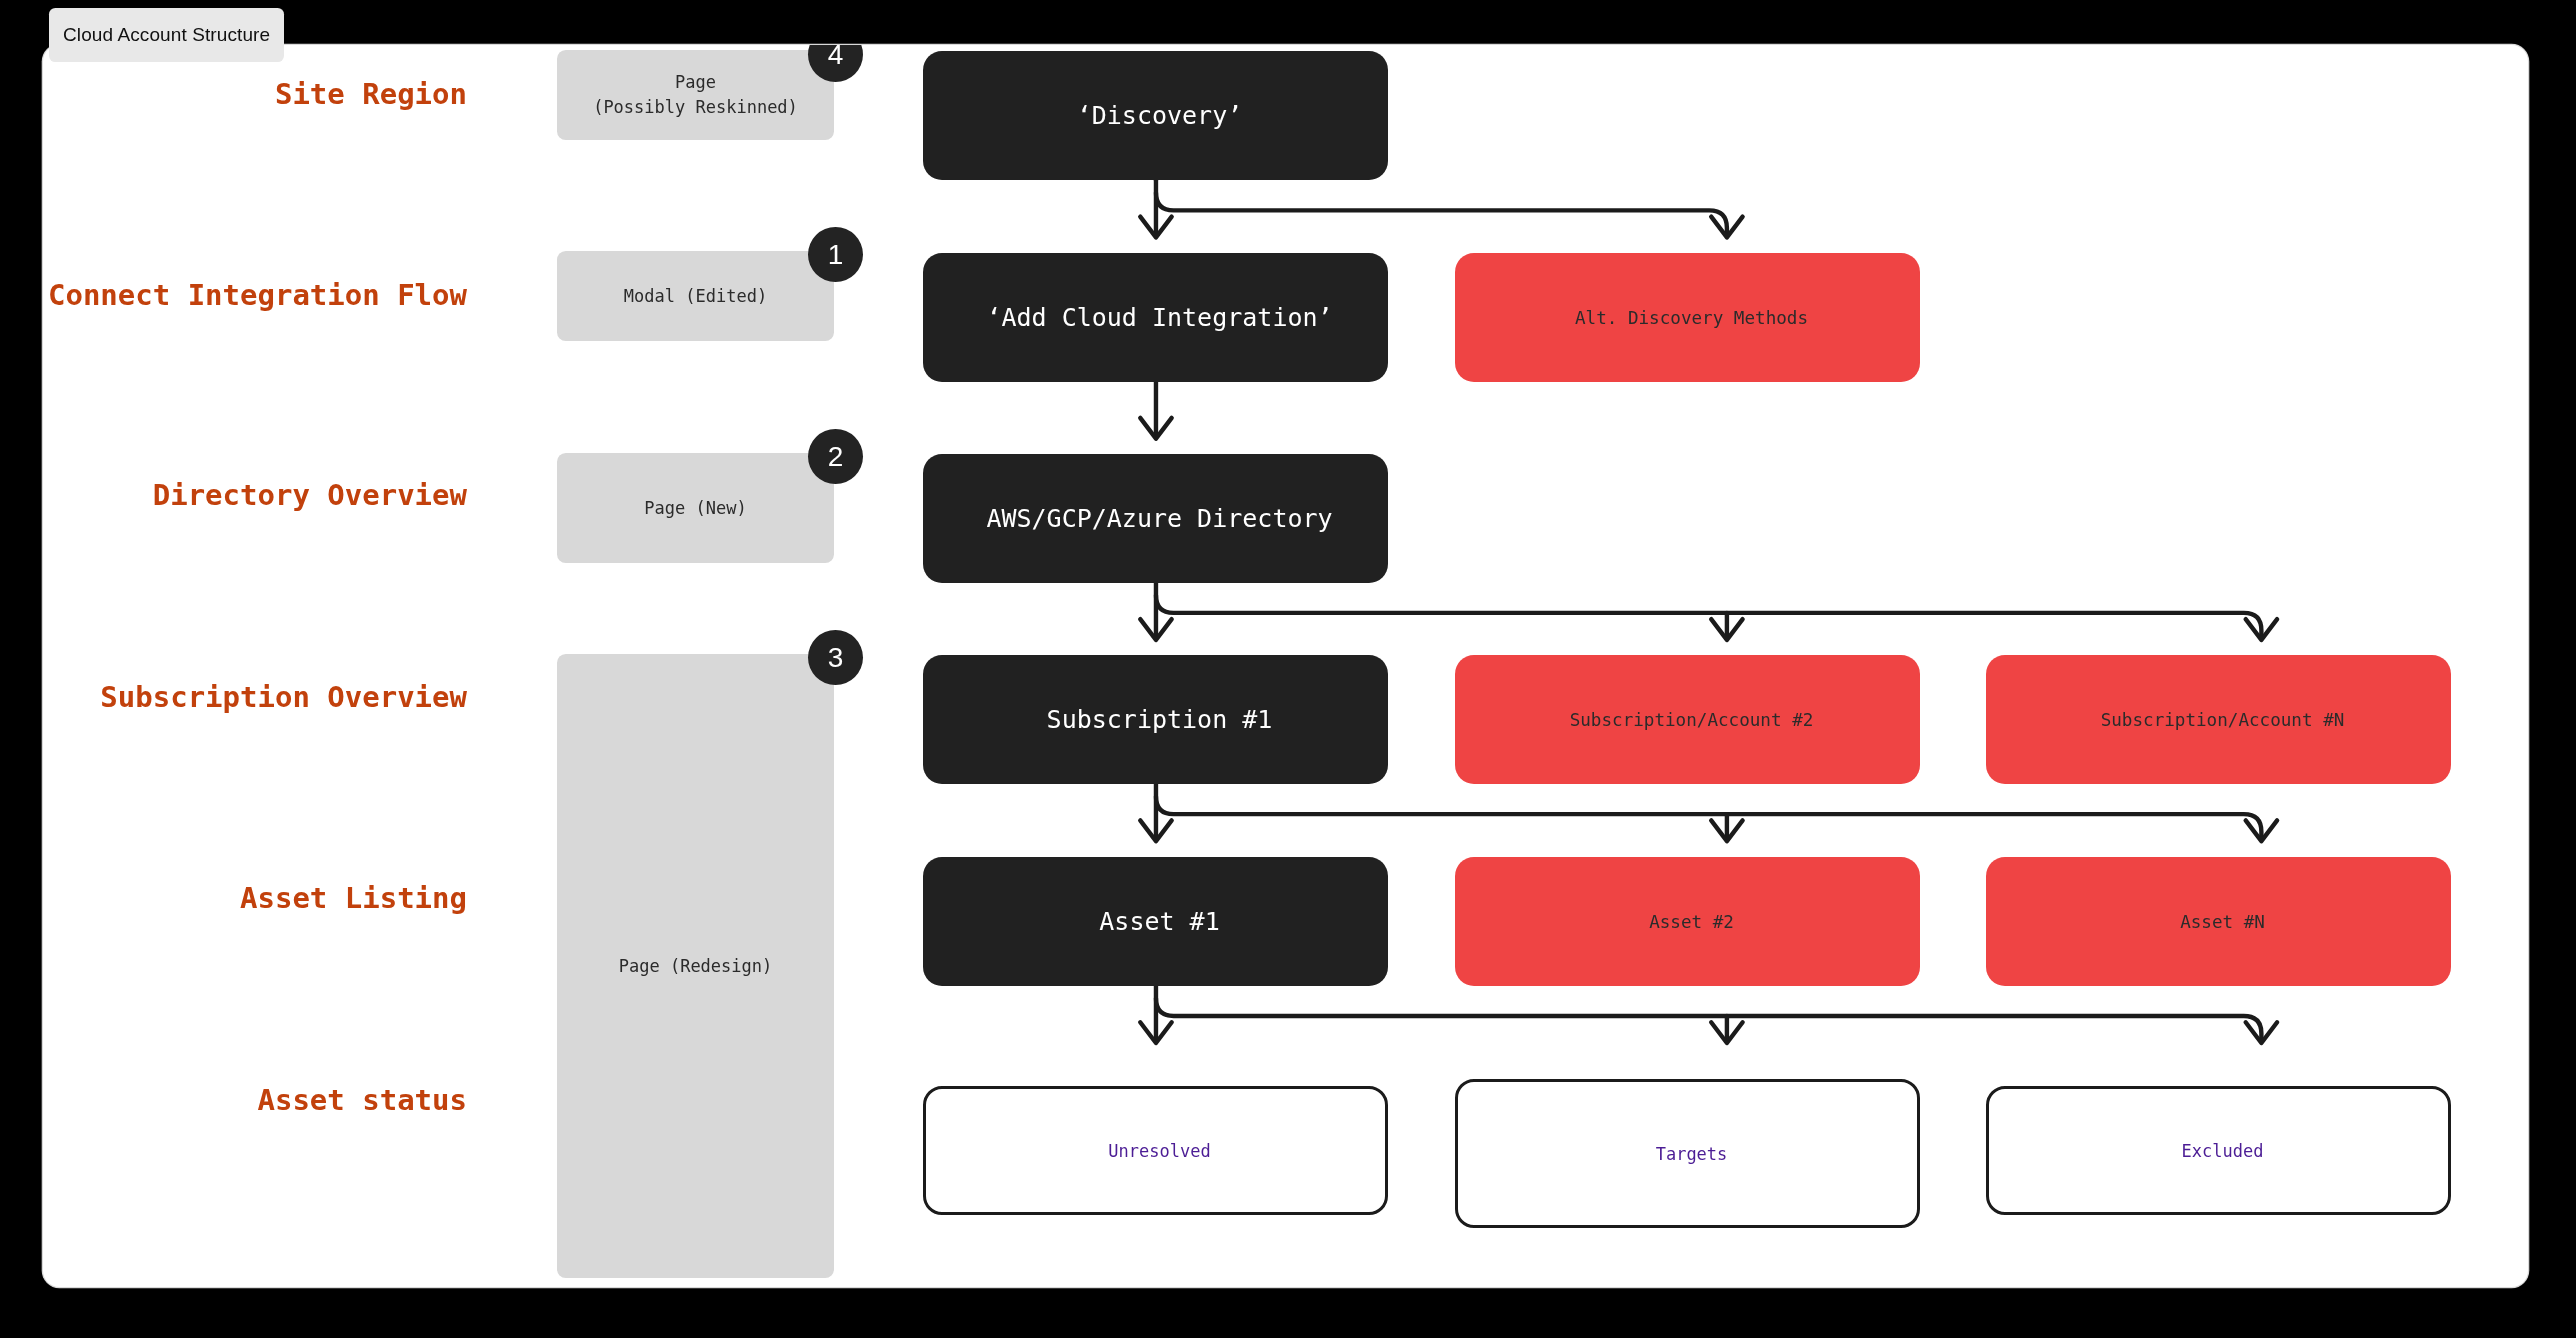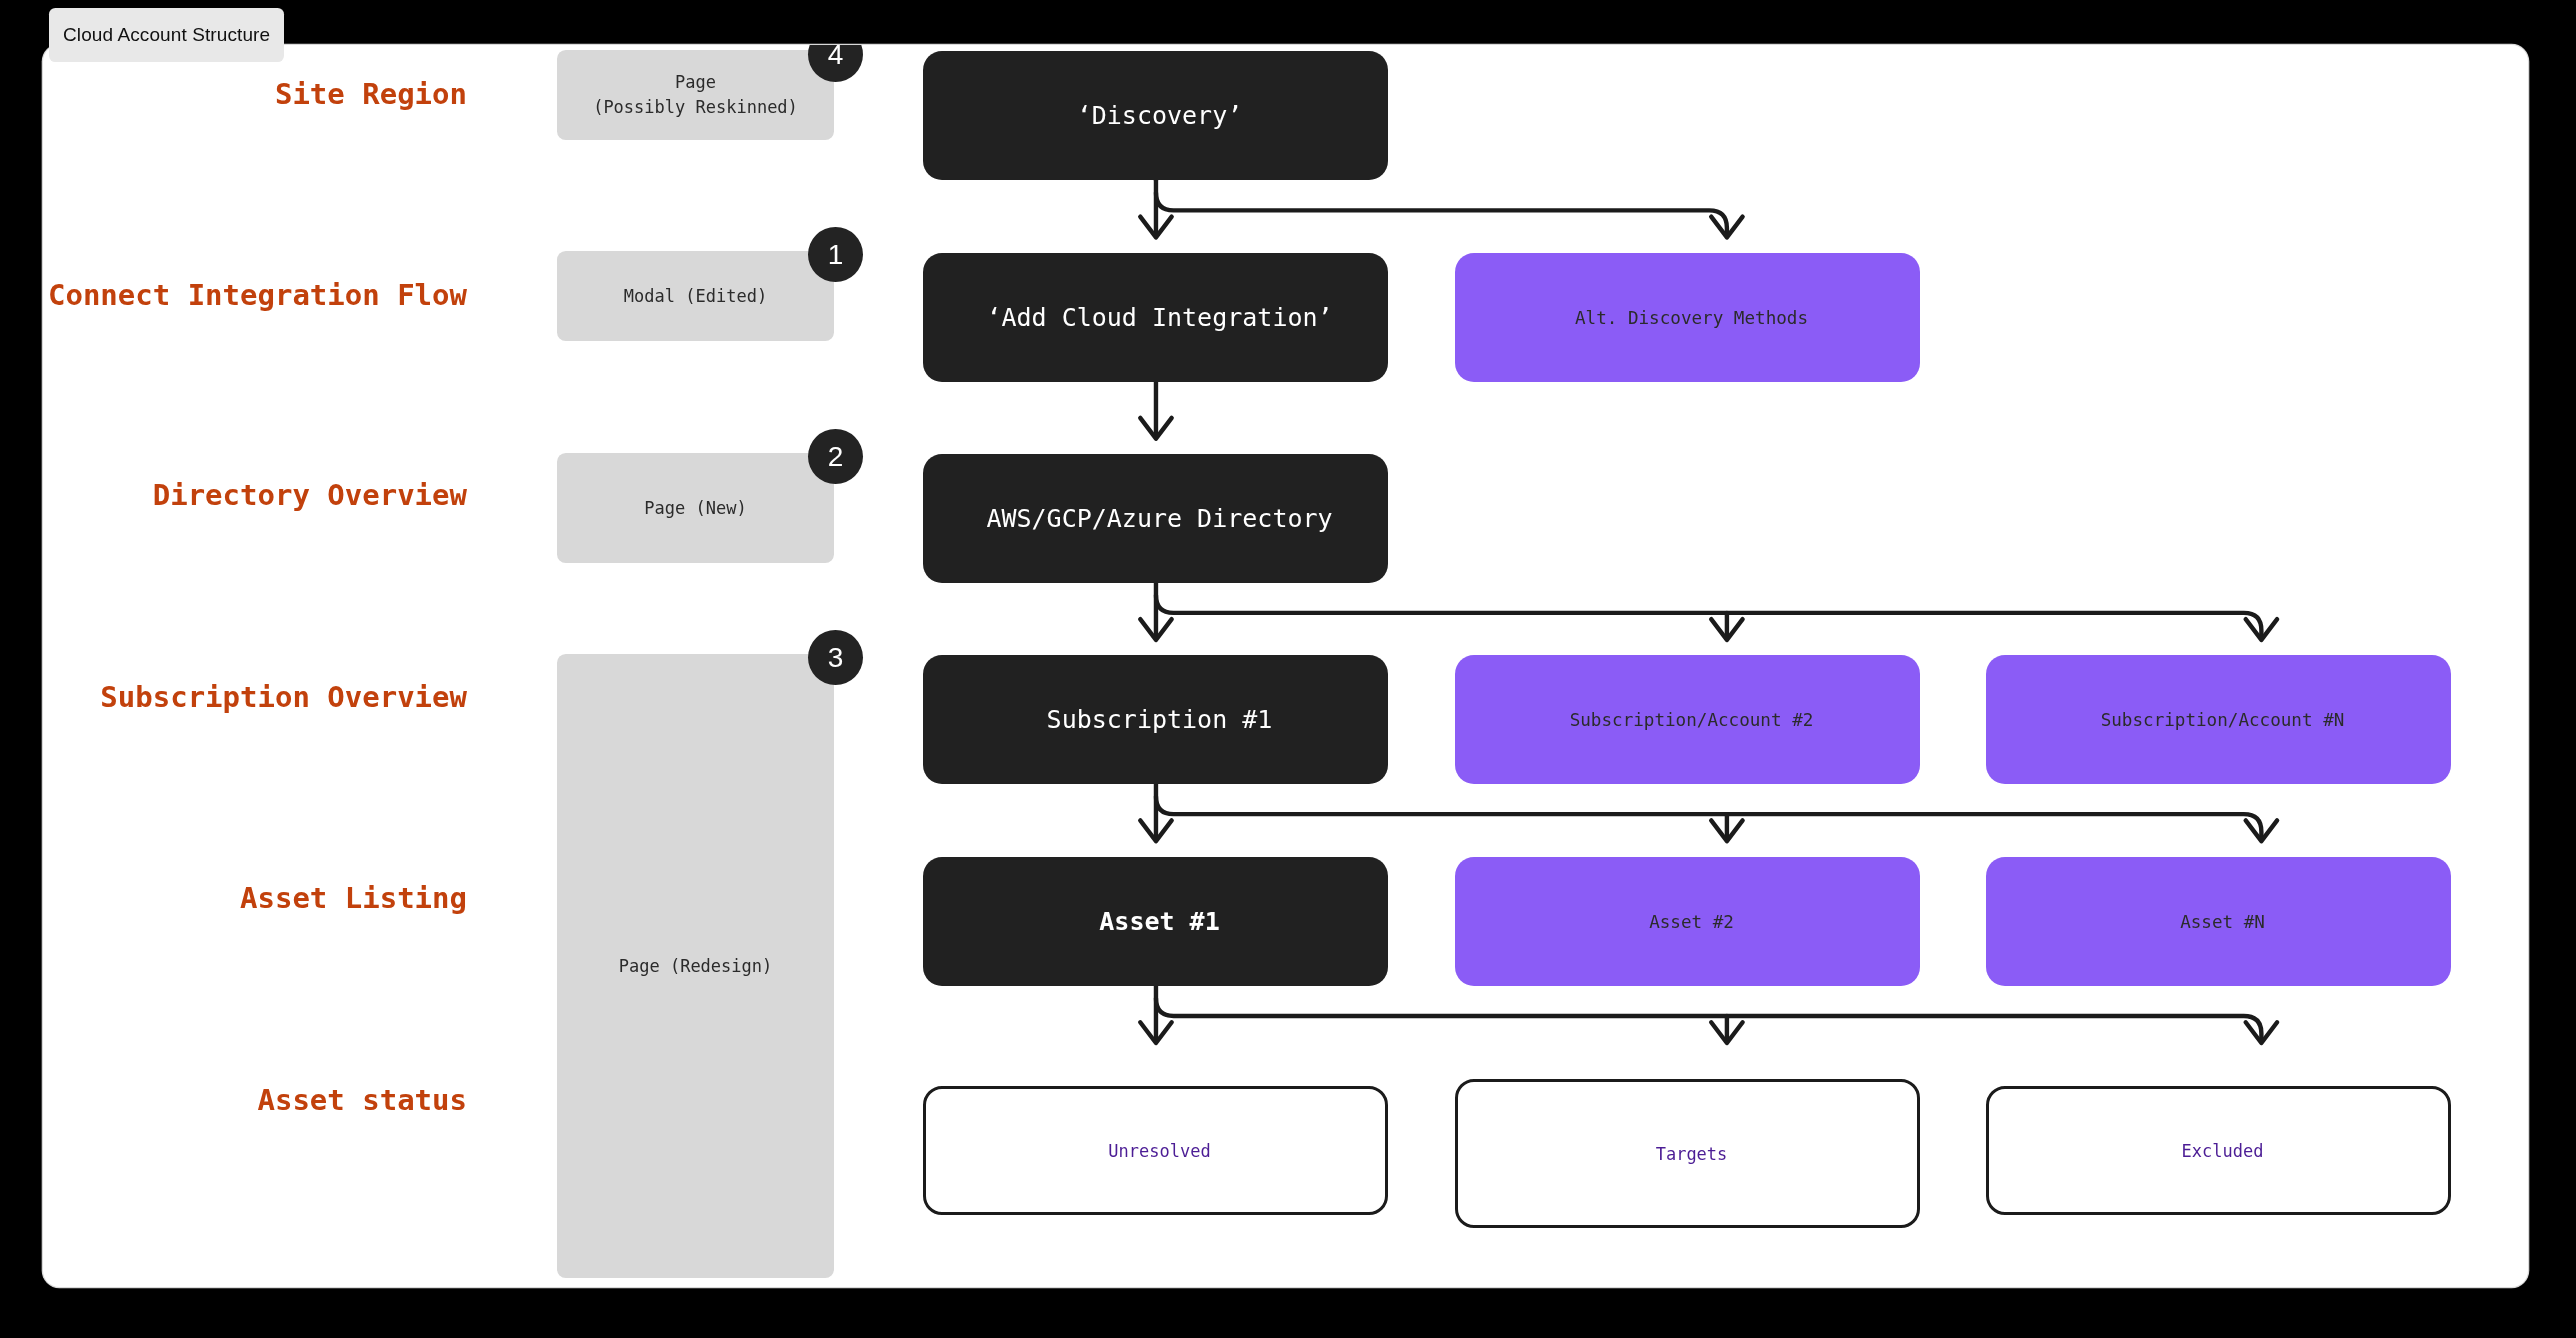--- a/index.html
+++ b/index.html
@@ -110,21 +110,21 @@
     box-sizing: border-box;
     white-space: nowrap;
     padding-left: 8px;
   }
   .node.primary {
     background: #212121;
     color: #ffffff;
     font-size: 25px;
   }
   .node.secondary {
-    background: #8b5cf6;
+    background: #ef4444;
     color: #2b2b2b;
     font-size: 17.6px;
   }
   .node.outline {
     background: #ffffff;
     color: #4c1d95;
     border: 3.8px solid #1b1b1b;
     font-size: 17px;
     margin-top: 28px;
   }
@@ -229,21 +229,21 @@
 
   <div class="node primary" style="left:880px; top:208px; width:465px; height:129px;">‘Add Cloud Integration’</div>
   <div class="node secondary" style="left:1412px; top:208px; width:465px; height:129px;">Alt. Discovery Methods</div>
 
   <div class="node primary" style="left:880px; top:409px; width:465px; height:129px;">AWS/GCP/Azure Directory</div>
 
   <div class="node primary" style="left:880px; top:610px; width:465px; height:129px;">Subscription #1</div>
   <div class="node secondary" style="left:1412px; top:610px; width:465px; height:129px;">Subscription/Account #2</div>
   <div class="node secondary" style="left:1943px; top:610px; width:465px; height:129px;">Subscription/Account #N</div>
 
-  <div class="node primary" style="left:880px; top:812px; width:465px; height:129px;font-weight:bold;">Asset #1</div>
+  <div class="node primary" style="left:880px; top:812px; width:465px; height:129px;">Asset #1</div>
   <div class="node secondary" style="left:1412px; top:812px; width:465px; height:129px;">Asset #2</div>
   <div class="node secondary" style="left:1943px; top:812px; width:465px; height:129px;">Asset #N</div>
 
   <div class="node outline" style="left:880px; top:1013px; width:465px; height:129px;">Unresolved</div>
   <div class="node outline" style="left:1412px; top:1006px; width:465px; height:149px;">Targets</div>
   <div class="node outline" style="left:1943px; top:1013px; width:465px; height:129px;">Excluded</div>
 
 </div>
 
 

